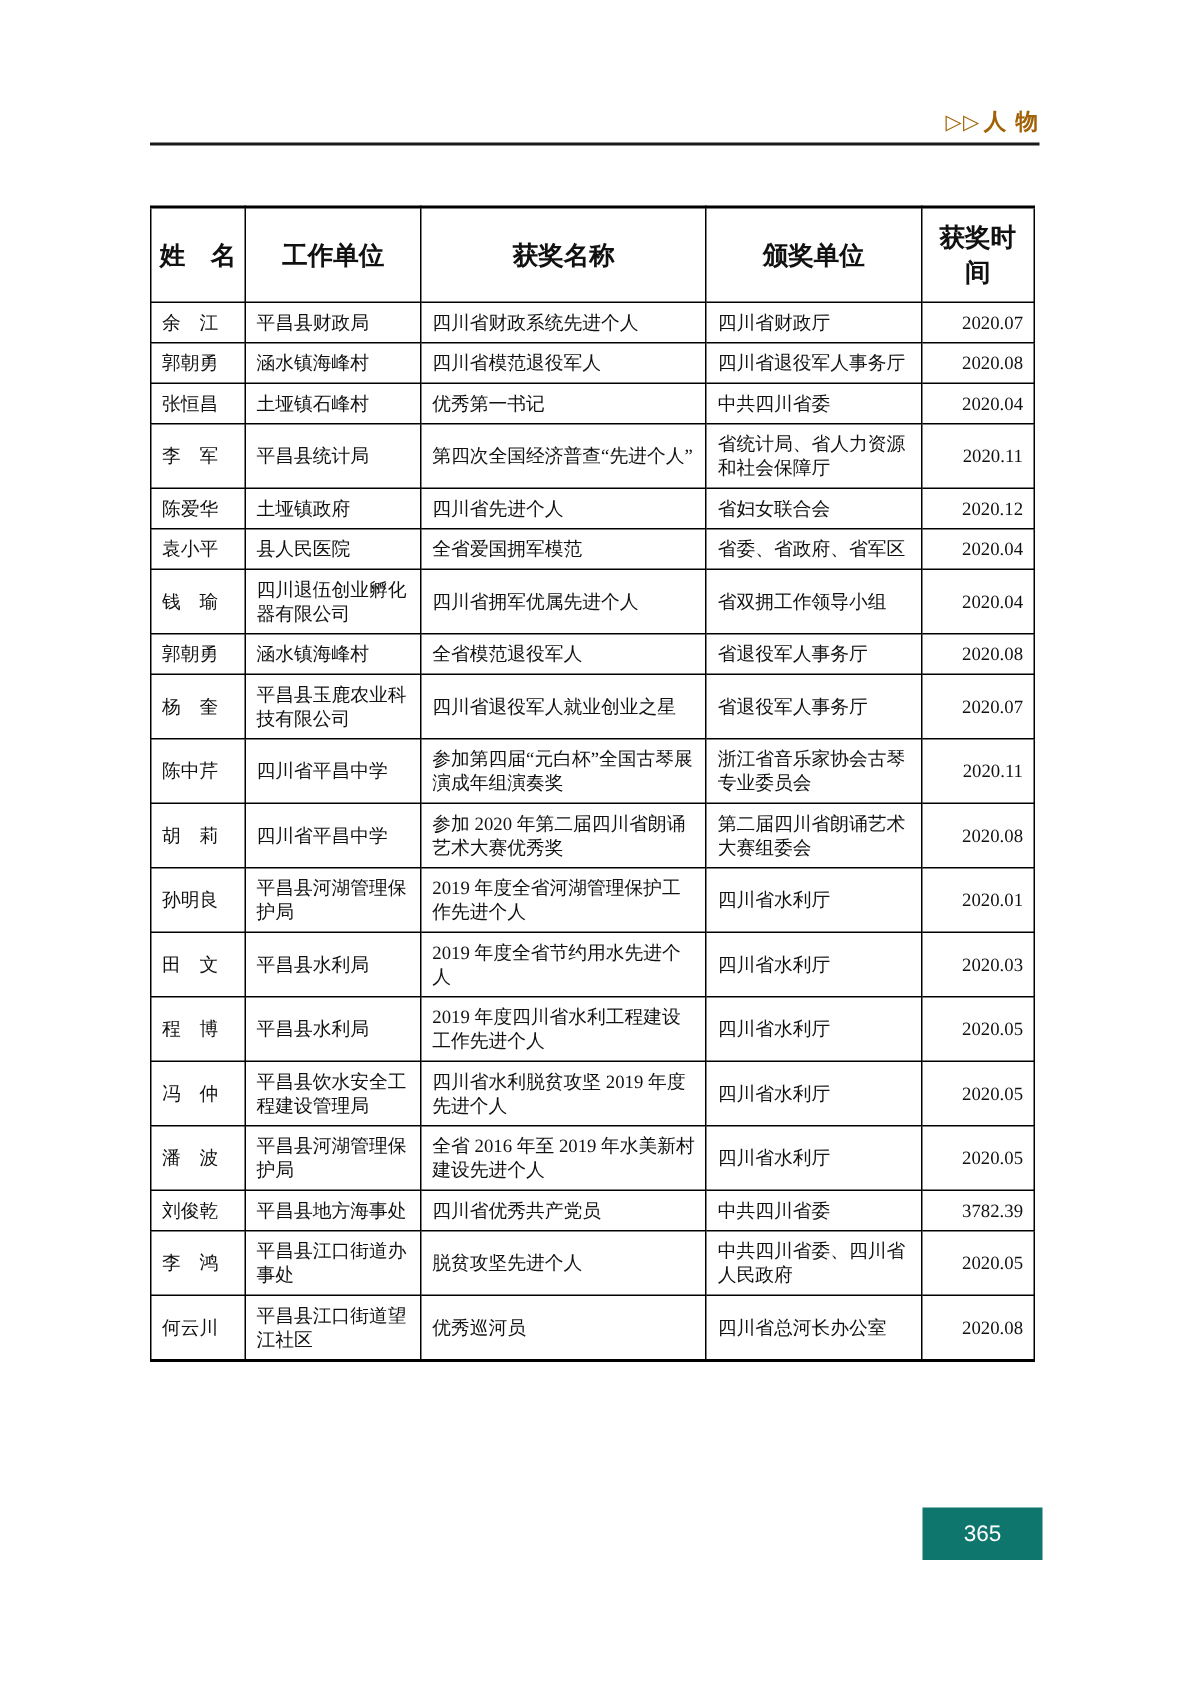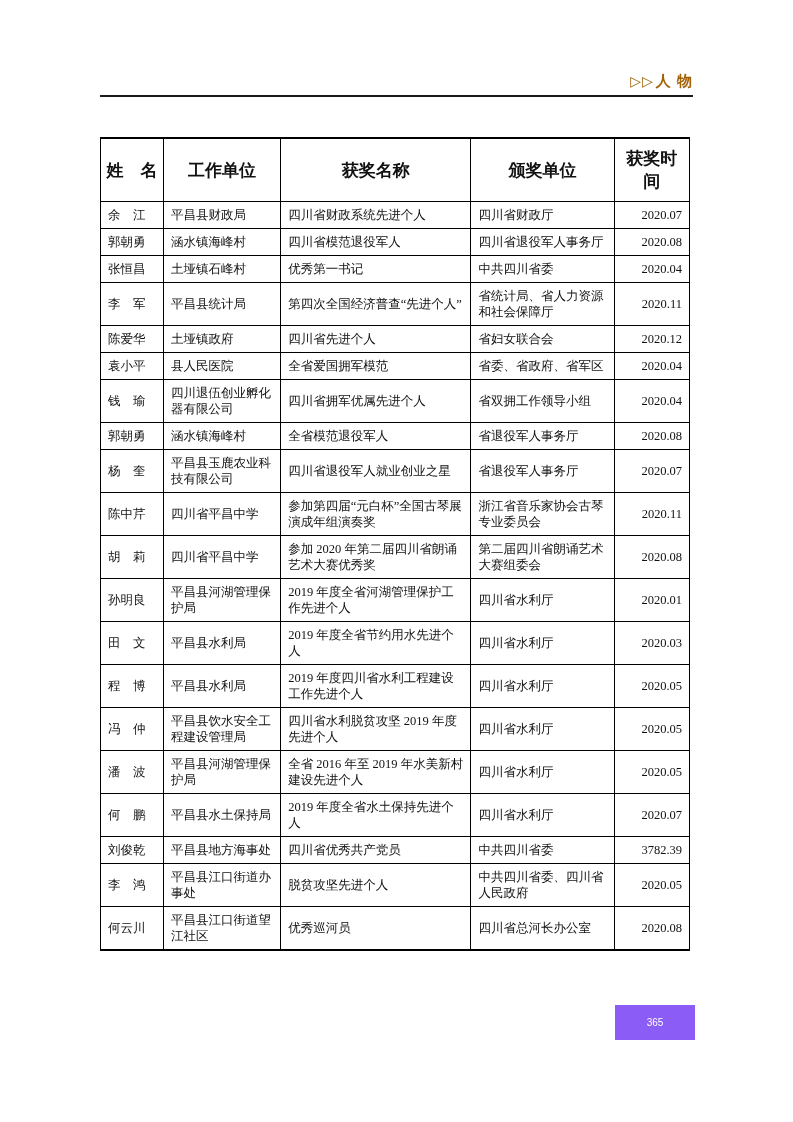--- a/index.html
+++ b/index.html
@@ -73,27 +73,27 @@
     padding-left: 16px;
   }
   table.award-table td.name { white-space: nowrap; margin-left: 25px; }
   
   .page-number-badge {
     position: absolute;
     left: 615px;
     top: 1005px;
     width: 80px;
     height: 35px;
-    background: #8b5cf6;
+    background: #0f766e;
     color: #ffffff;
     display: flex;
     align-items: center;
     justify-content: center;
     font-family: "Liberation Sans", "DejaVu Sans", sans-serif;
-    font-size: 10px;
+    font-size: 15px;
   }
 </style>
 </head>
 <body>
 
 <div class="running-head">
   <span class="marker">▷▷</span><span>人 物</span>
 </div>
 
 <div class="table-wrap">
@@ -221,27 +221,20 @@
           <td class="date">2020.05</td>
         </tr>
         <tr>
           <td class="name">潘　波</td>
           <td class="unit">平昌县河湖管理保护局</td>
           <td class="award">全省 2016 年至 2019 年水美新村建设先进个人</td>
           <td class="issuer">四川省水利厅</td>
           <td class="date">2020.05</td>
         </tr>
         <tr>
-          <td class="name">何　鹏</td>
-          <td class="unit">平昌县水土保持局</td>
-          <td class="award">2019 年度全省水土保持先进个人</td>
-          <td class="issuer">四川省水利厅</td>
-          <td class="date">2020.07</td>
-        </tr>
-        <tr>
           <td class="name">刘俊乾</td>
           <td class="unit">平昌县地方海事处</td>
           <td class="award">四川省优秀共产党员</td>
           <td class="issuer">中共四川省委</td>
           <td class="date">3782.39</td>
         </tr>
         <tr>
           <td class="name">李　鸿</td>
           <td class="unit">平昌县江口街道办事处</td>
           <td class="award">脱贫攻坚先进个人</td>

